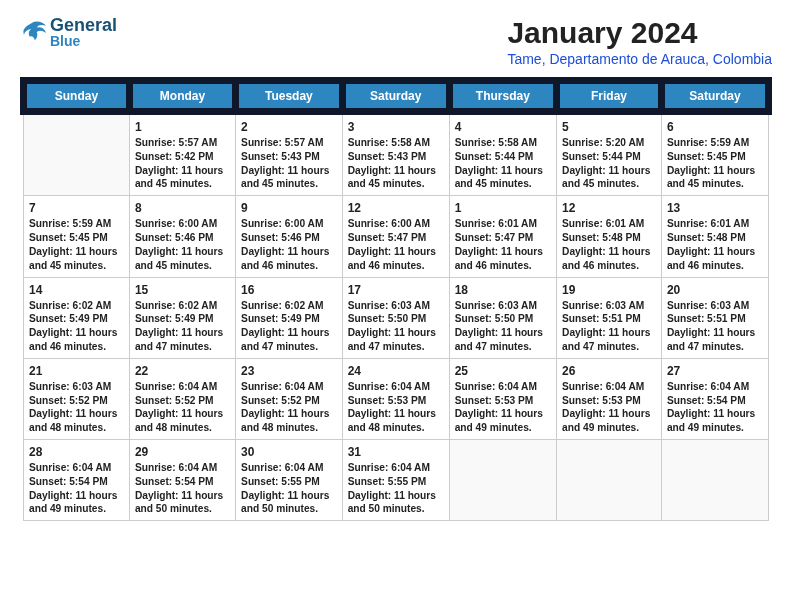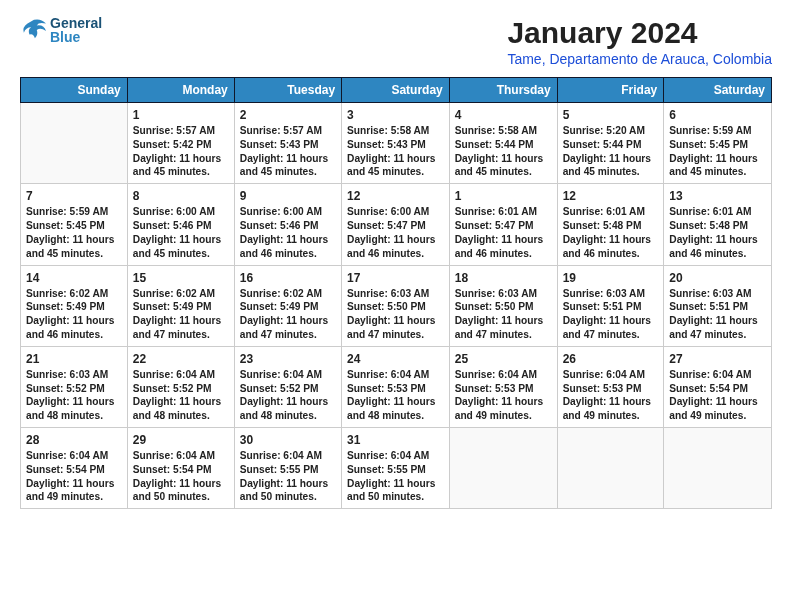--- a/index.html
+++ b/index.html
@@ -36,25 +36,25 @@
       margin-top: 2px;
     }
     .calendar-table {
       width: 100%;
       border-collapse: collapse;
       font-size: 11px;
     }
     .calendar-table th {
       background: #2e86c1;
       color: #fff;
-      text-align: right;
+      text-align: center;
       padding: 5px 6px;
       font-size: 12px;
       font-weight: bold;
-      border: 1px solid #0f172a;
+      border: 7px solid #0f172a;
     }
     .calendar-table td {
       border: 1px solid #ccc;
       vertical-align: top;
       padding: 4px 5px;
       width: 113px;
       min-height: 70px;
       height: 80px;
       color: #222;
       line-height: 1.35;
@@ -82,21 +82,21 @@
     .logo-bird {
       width: 28px;
       height: 24px;
     }
     .logo-words {
       display: flex;
       flex-direction: column;
       line-height: 1;
     }
     .logo-general {
-      font-size: 14px;
+      font-size: 18px;
       font-weight: bold;
       color: #1a5276;
     }
     .logo-blue {
       font-size: 14px;
       font-weight: bold;
       color: #2e86c1;
     }
   </style>
 </head>

